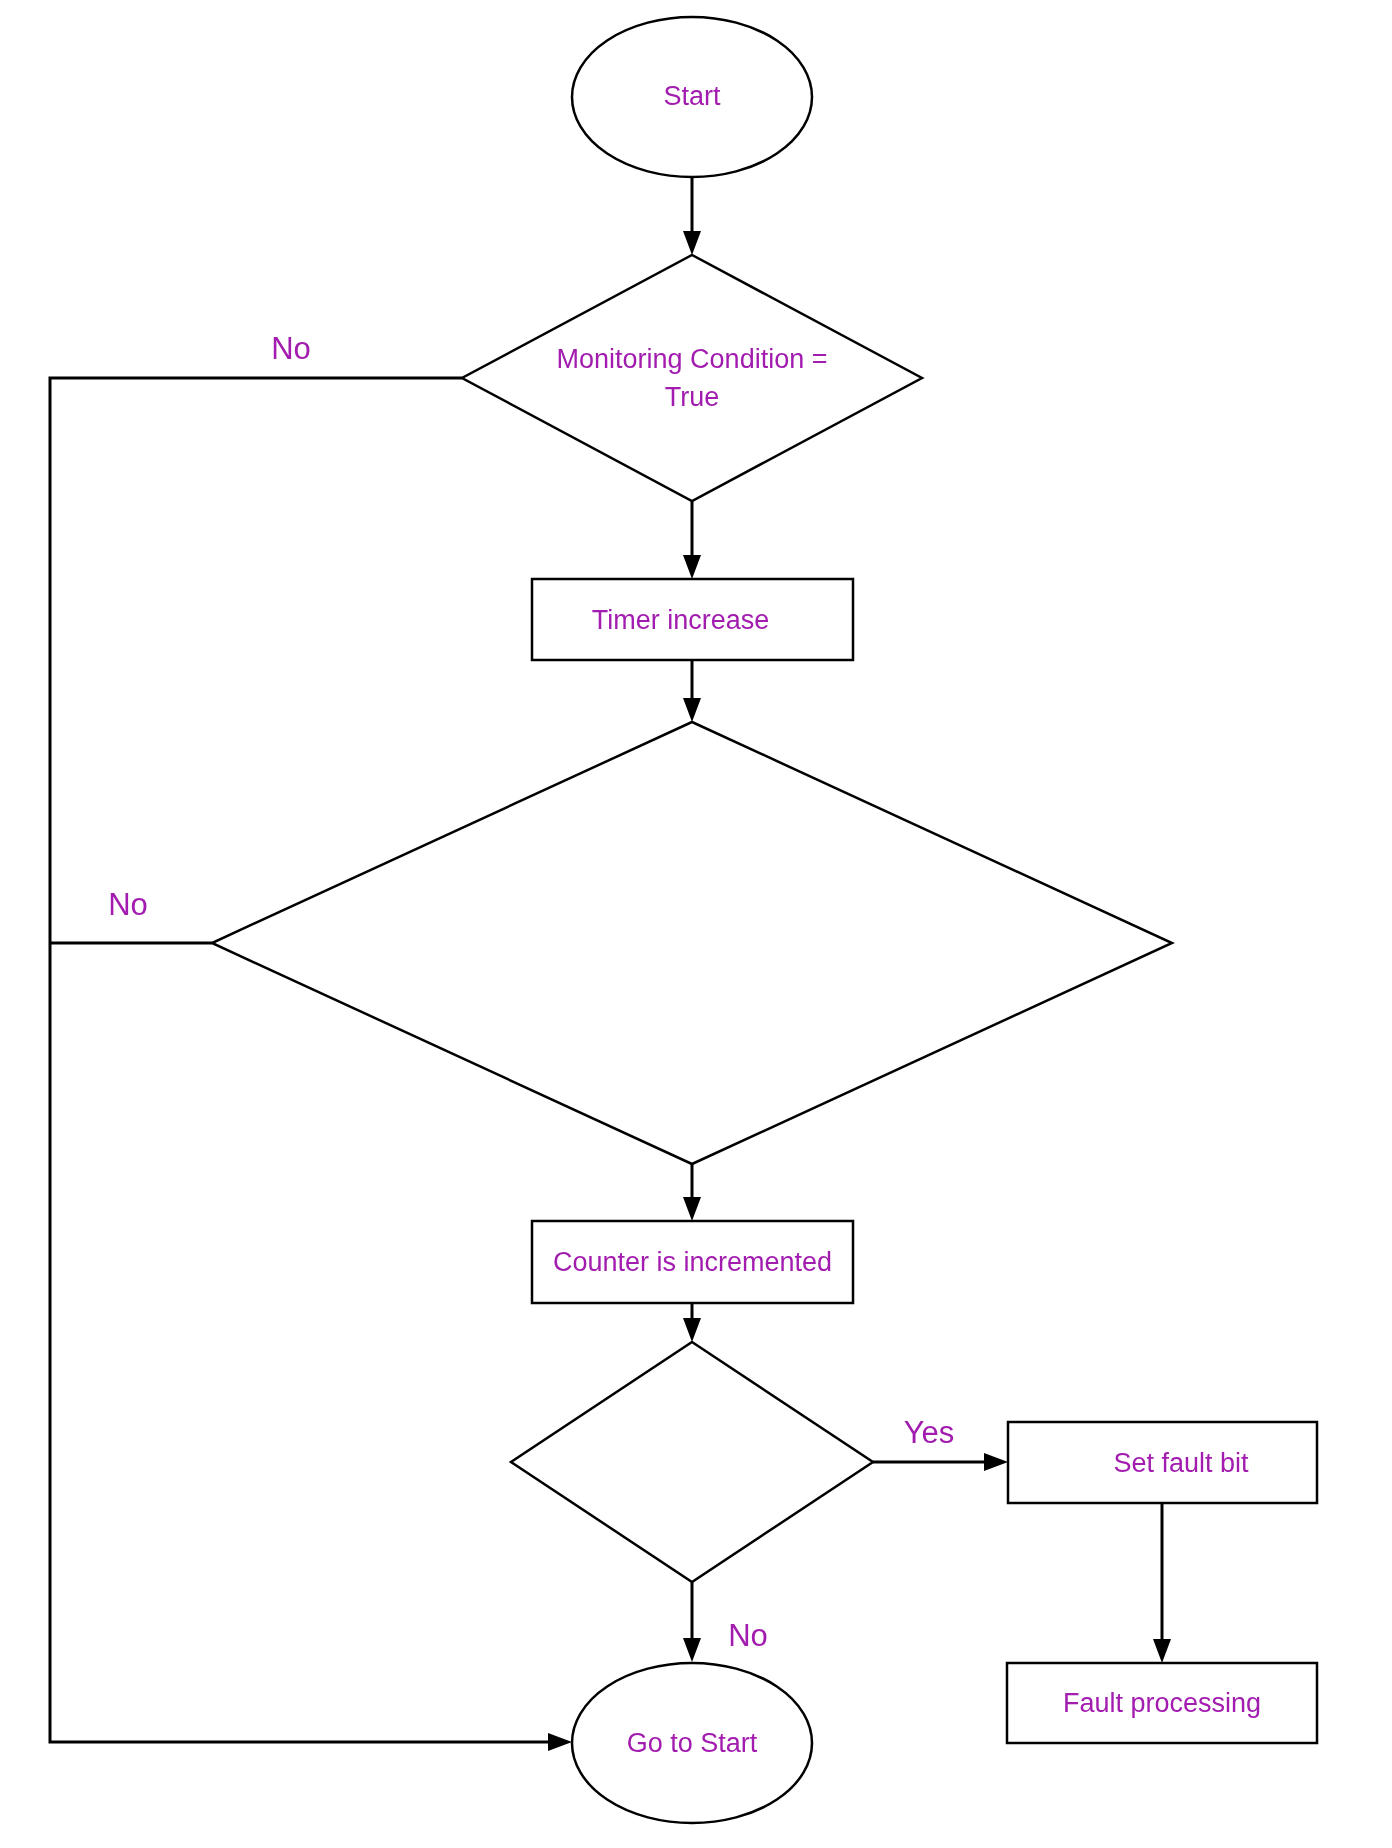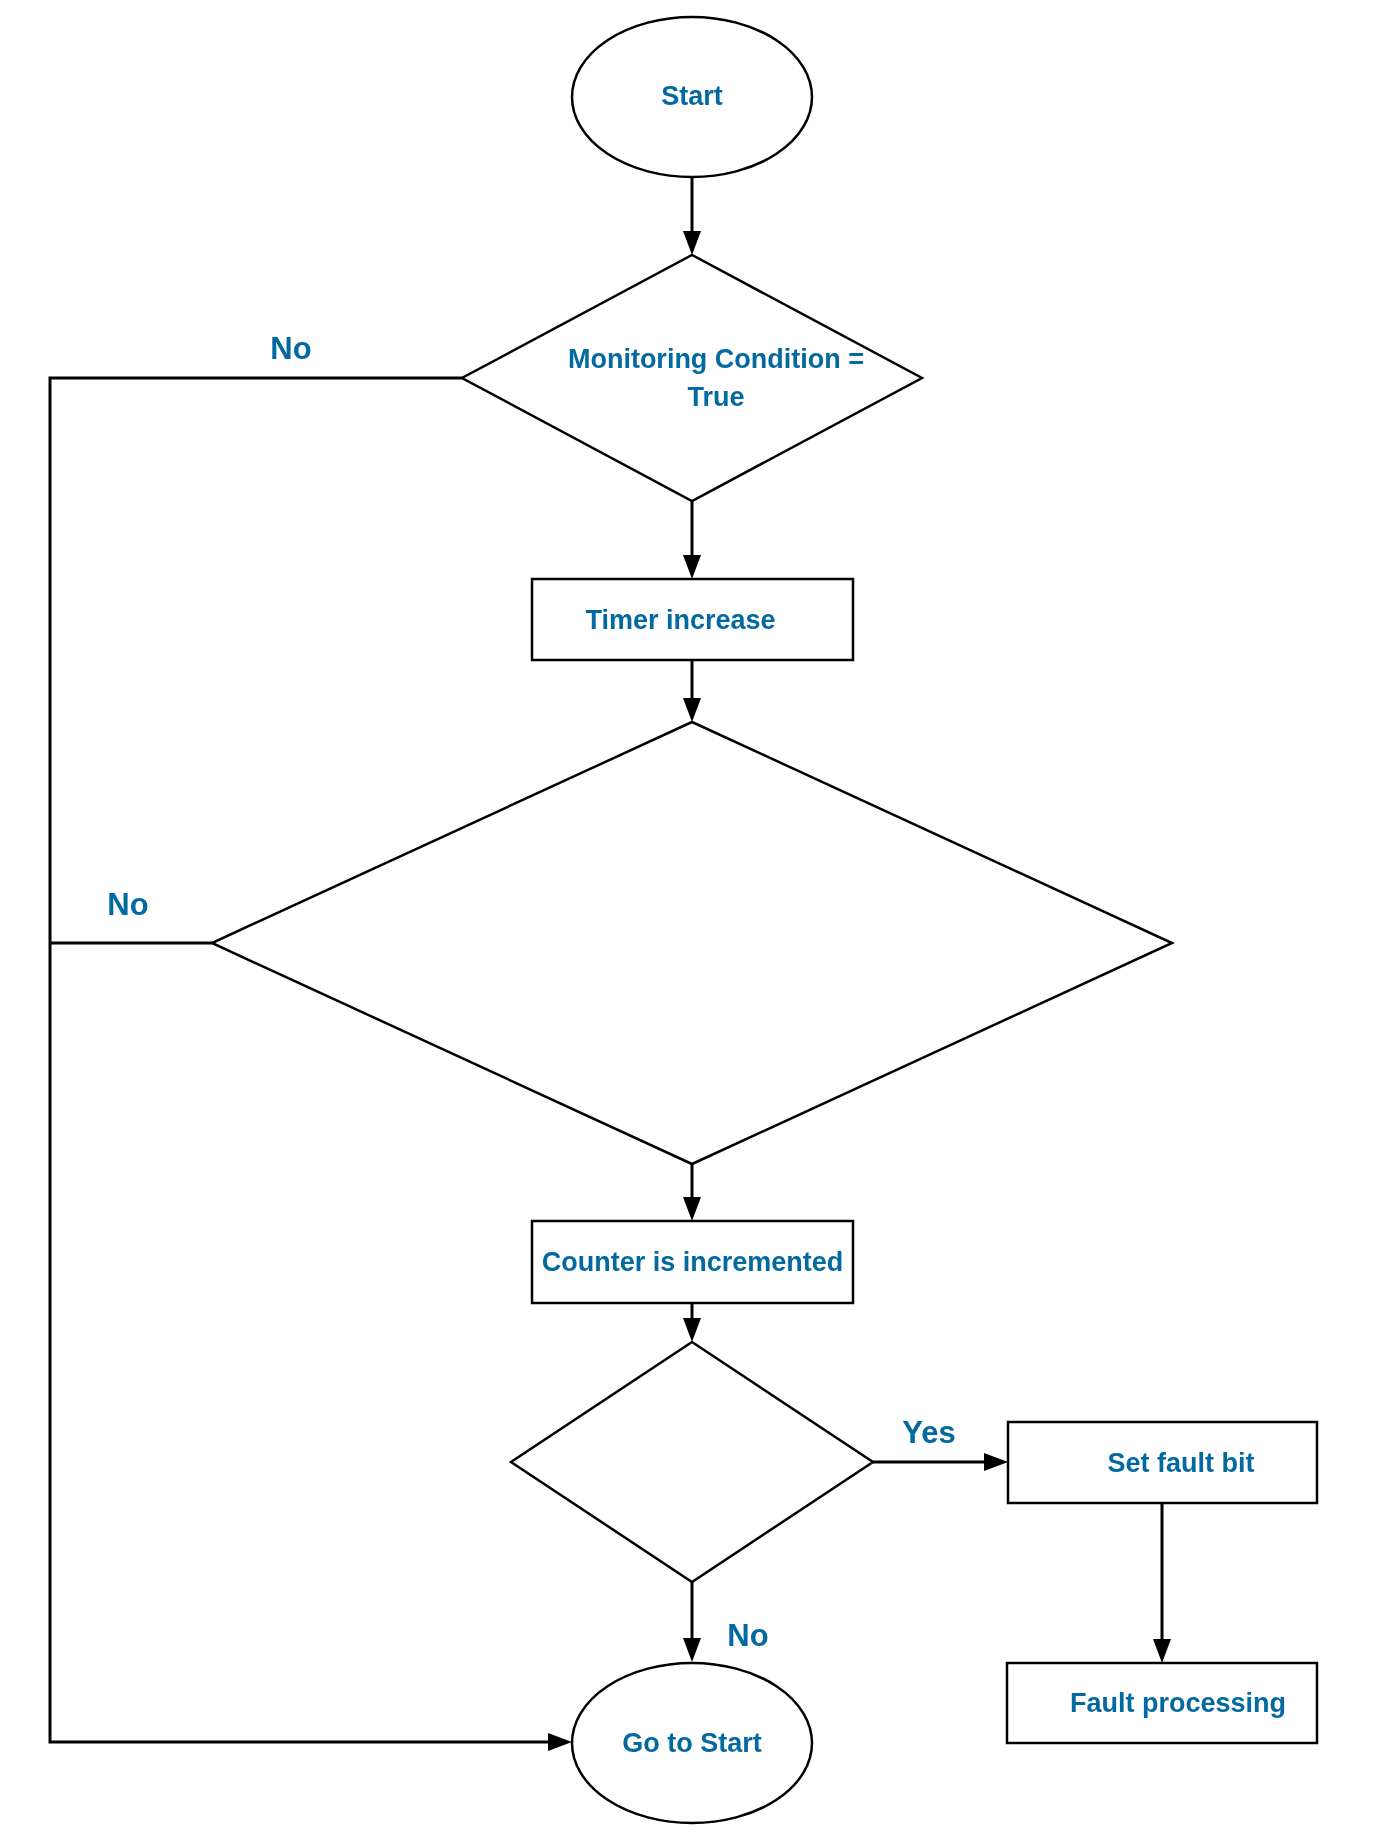--- a/index.html
+++ b/index.html
@@ -25,22 +25,22 @@
     left: 0;
     top: 0;
   }
   .label {
     position: absolute;
     display: flex;
     align-items: center;
     justify-content: center;
     text-align: center;
     white-space: pre-line;
-    color: #0369a1;
-    font-weight: 700;
+    color: #a21caf;
+    font-weight: 400;
     font-size: 27px;
     line-height: 38px;
   }
   .edge-label {
     font-size: 31px;
   }
 </style>
 </head>
 <body>
 
@@ -94,32 +94,32 @@
     <polygon points="692,722 1172,943 692,1164 212,943" fill="#ffffff" stroke-width="2.5"></polygon>
     <rect x="532" y="1221" width="321" height="82" fill="#ffffff" stroke-width="2.5"></rect>
     <polygon points="692,1342 873,1462 692,1582 511,1462" fill="#ffffff" stroke-width="2.5"></polygon>
     <rect x="1008" y="1422" width="309" height="81" fill="#ffffff" stroke-width="2.5"></rect>
     <rect x="1007" y="1663" width="310" height="80" fill="#ffffff" stroke-width="2.5"></rect>
     <ellipse cx="692" cy="1743" rx="120" ry="80" fill="#ffffff" stroke-width="2.5"></ellipse>
   </svg>
 
   <div class="label" style="left:592px; top:72px; width:200px; height:48px;">Start</div>
 
-  <div class="label" style="left:536px; top:337px; width:360px; height:82px;text-align:center;">Monitoring Condition =
+  <div class="label" style="left:512px; top:337px; width:360px; height:82px;text-align:center;">Monitoring Condition =
 True</div>
 
   <div class="label" style="left:520px; top:579px; width:321px; height:81px;">Timer increase</div>
 
 
   <div class="label" style="left:532px; top:1221px; width:321px; height:82px;border-radius:18px;">Counter is incremented</div>
 
 
   <div class="label" style="left:1008px; top:1422px; width:346px; height:81px;">Set fault bit</div>
 
-  <div class="label" style="left:1007px; top:1663px; width:310px; height:80px;padding-left:16px;">Fault processing</div>
+  <div class="label" style="left:1007px; top:1663px; width:310px; height:80px;">Fault processing</div>
 
   <div class="label" style="left:572px; top:1719px; width:240px; height:48px;">Go to Start</div>
 
   <div class="label edge-label" style="left:251px; top:331px; width:80px; height:36px;">No</div>
 
   <div class="label edge-label" style="left:88px; top:887px; width:80px; height:36px;">No</div>
 
   <div class="label edge-label" style="left:879px; top:1415px; width:100px; height:36px;">Yes</div>
 
   <div class="label edge-label" style="left:708px; top:1618px; width:80px; height:36px;">No</div>

